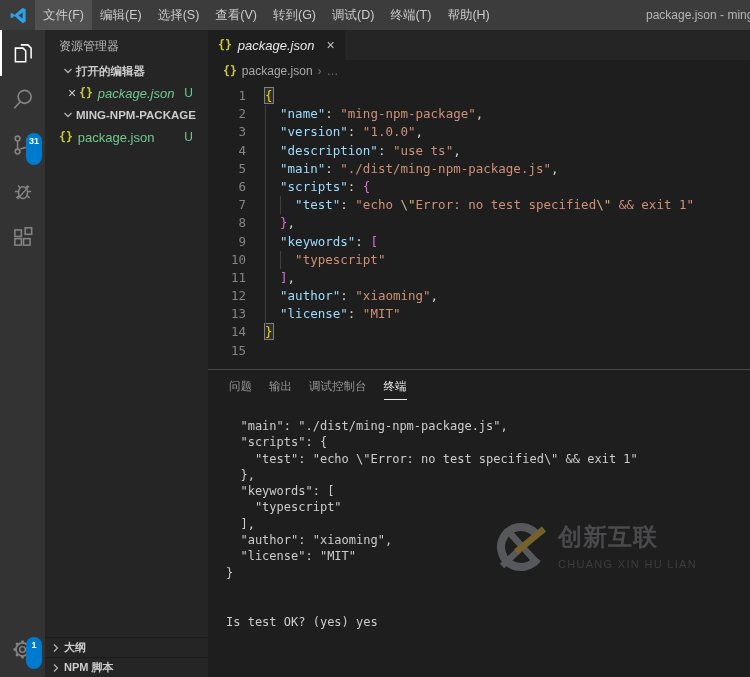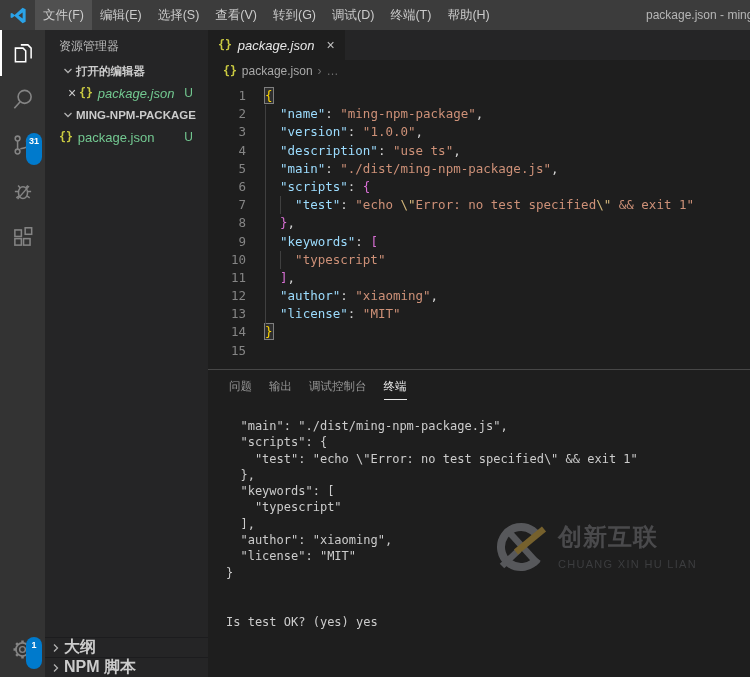--- a/index.html
+++ b/index.html
@@ -33,21 +33,21 @@
   .sb-sec { height:22px; display:flex; align-items:center; font-weight:bold; font-size:11.5px; color:#cccccc; padding-left:15px; }
   .sb-sec .chev { width:16px; display:flex; justify-content:center; color:#b0b0b0; }
   .sb-item { height:22px; display:flex; align-items:center; }
   .green { color:#73c991; }
   .jicon { color:#cbcb41; font-family:"DejaVu Sans Mono",monospace; font-size:11.5px; font-weight:bold; }
   .sb-close { width:14px; text-align:center; color:#cccccc; font-size:14px; margin-left:20px; }
   .sb-item .fname { margin-left:5px; }
   .it { font-style:italic; }
   .u-badge { margin-left:auto; margin-right:15px; font-size:12px; }
   .sb-grow { flex:1; }
-  .sb-bottom { height:20px; display:flex; align-items:center; font-weight:bold; font-size:16px; border-top:1px solid #1c1c1e; padding-left:3px; }
+  .sb-bottom { height:20px; display:flex; align-items:center; font-weight:bold; font-size:11px; border-top:1px solid #1c1c1e; padding-left:3px; }
   .sb-bottom .chev { width:16px; display:flex; justify-content:center; color:#b0b0b0; }
 
   
   .editorcol { flex:1; display:flex; flex-direction:column; background:#1e1e1e; min-width:0; position:relative; }
   .tabbar { height:30px; background:#252526; display:flex; flex:none; }
   .tab { background:#1e1e1e; display:flex; align-items:center; padding:0 10px; gap:6px; color:#e8e8e8; font-size:13px; }
   .tab .tclose { color:#c0c0c0; font-size:14px; margin-left:6px; }
   .breadcrumb { height:22px; display:flex; align-items:center; font-size:12px; color:#a9a9a9; padding-left:15px; gap:5px; flex:none; }
   .breadcrumb .sep { color:#6e6e6e; }
 

